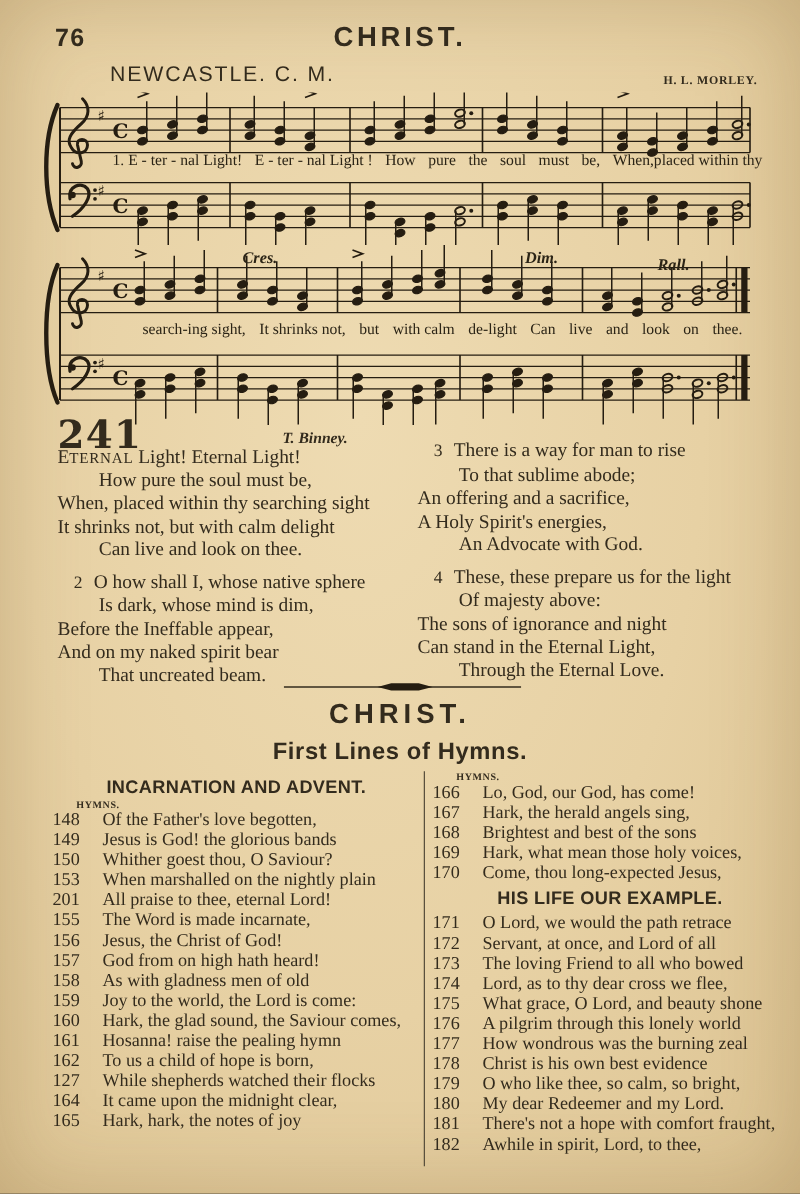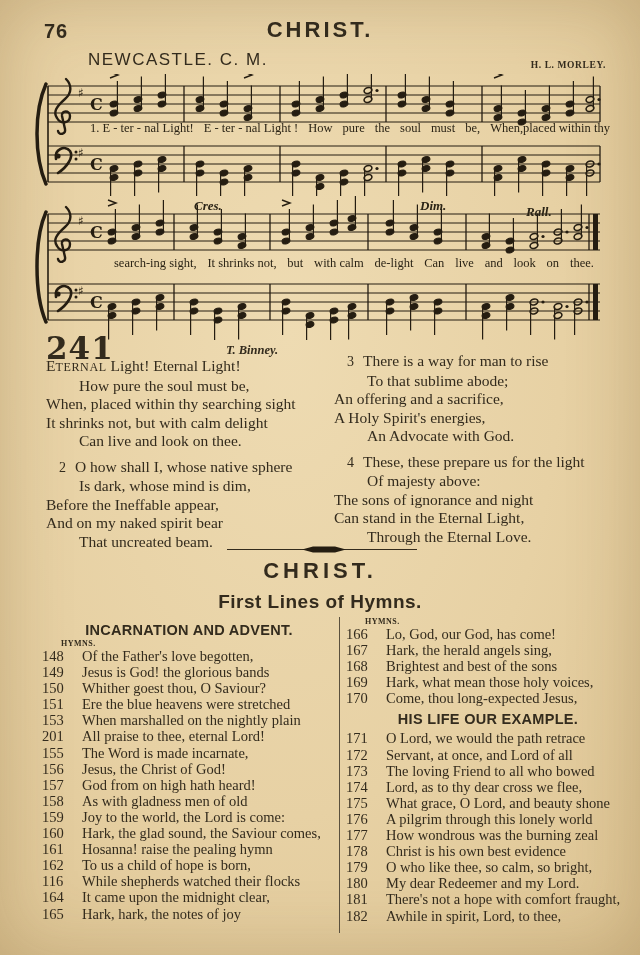--- a/index.html
+++ b/index.html
@@ -452,24 +452,20 @@
         </div>
         <div class="ixrow">
           <span class="inum">149</span>
           <span class="itxt">Jesus is God! the glorious bands</span>
         </div>
         <div class="ixrow">
           <span class="inum">150</span>
           <span class="itxt">Whither goest thou, O Saviour?</span>
         </div>
         <div class="ixrow">
-          <span class="inum">151</span>
-          <span class="itxt">Ere the blue heavens were stretched</span>
-        </div>
-        <div class="ixrow">
           <span class="inum">153</span>
           <span class="itxt">When marshalled on the nightly plain</span>
         </div>
         <div class="ixrow">
           <span class="inum">201</span>
           <span class="itxt">All praise to thee, eternal Lord!</span>
         </div>
         <div class="ixrow">
           <span class="inum">155</span>
           <span class="itxt">The Word is made incarnate,</span>
@@ -496,21 +492,21 @@
         </div>
         <div class="ixrow">
           <span class="inum">161</span>
           <span class="itxt">Hosanna! raise the pealing hymn</span>
         </div>
         <div class="ixrow">
           <span class="inum">162</span>
           <span class="itxt">To us a child of hope is born,</span>
         </div>
         <div class="ixrow">
-          <span class="inum">116</span>
+          <span class="inum">127</span>
           <span class="itxt">While shepherds watched their flocks</span>
         </div>
         <div class="ixrow">
           <span class="inum">164</span>
           <span class="itxt">It came upon the midnight clear,</span>
         </div>
         <div class="ixrow">
           <span class="inum">165</span>
           <span class="itxt">Hark, hark, the notes of joy</span>
         </div>

